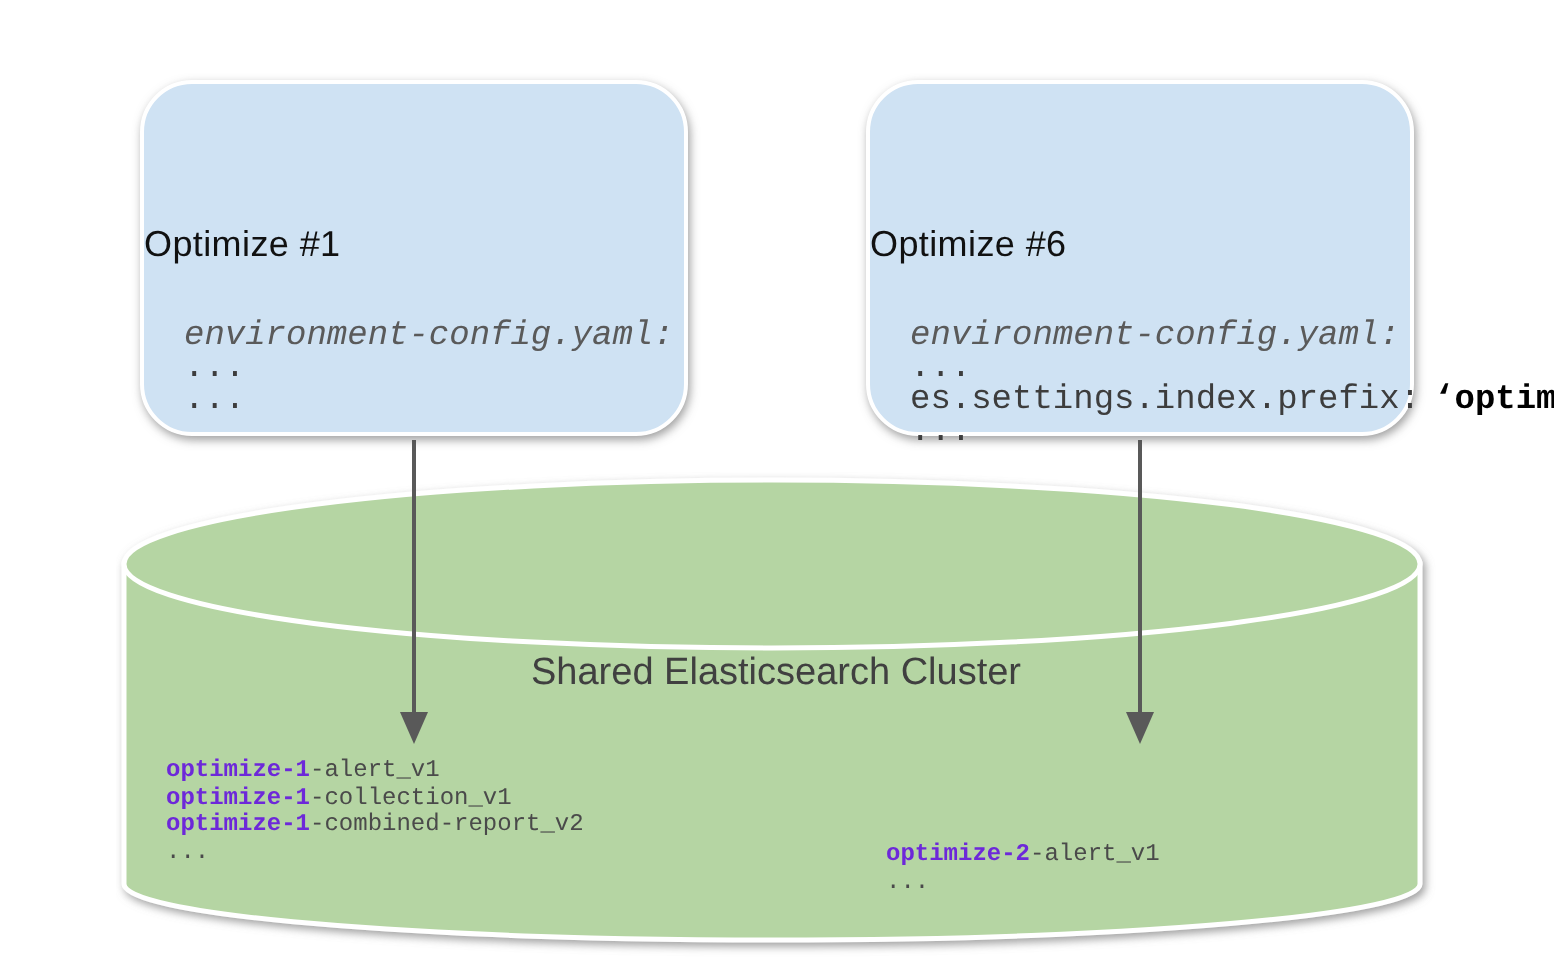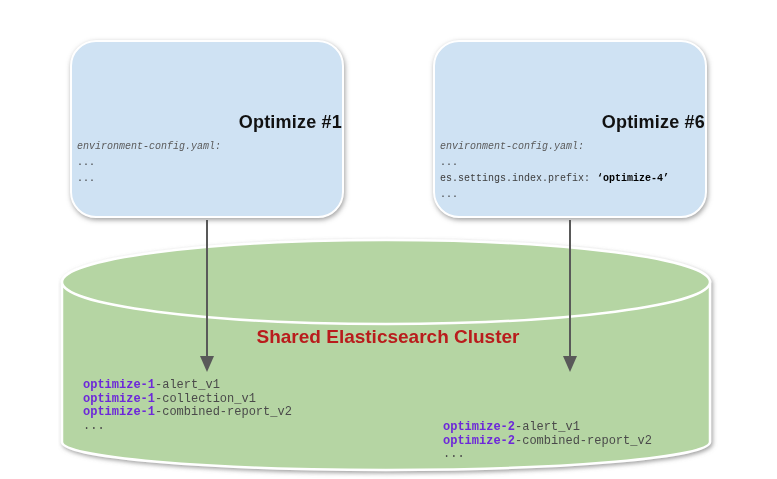--- a/index.html
+++ b/index.html
@@ -22,31 +22,31 @@
     background: var(--node-fill, #cfe2f3);
     border: 2.5px solid #ffffff;
     border-radius: 26px;
     box-shadow: 1px 2px 5px rgba(80,80,80,0.55);
   }
   .node-box.left  { left: 70px; }
   .node-box.right { left: 433px; }
 
   .node-title {
     margin-top: 70px;
-    text-align: right;
+    text-align: left;
     font-size: 18px;
-    font-weight: bold;
+    font-weight: normal;
     color: #111111;
     letter-spacing: 0.2px;
   }
   .node-config {
-    margin-top: 6px;
-    padding-left: 5px;
+    margin-top: 28px;
+    padding-left: 20px;
     font-family: "Liberation Mono", "DejaVu Sans Mono", monospace;
-    font-size: 10px;
+    font-size: 17px;
     line-height: 16px;
     color: #3d3d3d;
     white-space: nowrap;
   }
   .cfg-file { font-style: italic; color: #5a5a5a; }
   .cfg-val  { font-weight: bold; color: #000000; margin-left: 7px; }
 
   
   .cylinder-svg { position: absolute; left: 58px; top: 236px; }
   .cyl-shape {
@@ -55,22 +55,22 @@
     stroke-width: 2.5;
   }
 
   .cluster-title {
     position: absolute;
     left: 60px;
     top: 326px;
     width: 656px;
     text-align: center;
     font-size: 19px;
-    font-weight: bold;
-    color: #b91c1c;
+    font-weight: normal;
+    color: #404040;
   }
 
   .index-list {
     position: absolute;
     top: 379px;
     font-family: "Liberation Mono", "DejaVu Sans Mono", monospace;
     font-size: 12px;
     line-height: 13.5px;
     color: #4a4a4a;
     white-space: nowrap;
@@ -105,21 +105,20 @@
 
   <div class="index-list left">
     <div><span class="idx-prefix">optimize-1</span><span>-alert_v1</span></div>
     <div><span class="idx-prefix">optimize-1</span><span>-collection_v1</span></div>
     <div><span class="idx-prefix">optimize-1</span><span>-combined-report_v2</span></div>
     <div>...</div>
   </div>
 
   <div class="index-list right">
     <div><span class="idx-prefix">optimize-2</span><span>-alert_v1</span></div>
-    <div><span class="idx-prefix">optimize-2</span><span>-combined-report_v2</span></div>
     <div>...</div>
   </div>
 
   <svg class="arrows-svg" width="777" height="479" viewBox="0 0 777 479">
     <g>
       <line class="arrow-line" x1="207" y1="220" x2="207" y2="358"></line>
       <polygon class="arrow-head" points="200,356 214,356 207,372"></polygon>
     </g>
     <g>
       <line class="arrow-line" x1="570" y1="220" x2="570" y2="358"></line>

